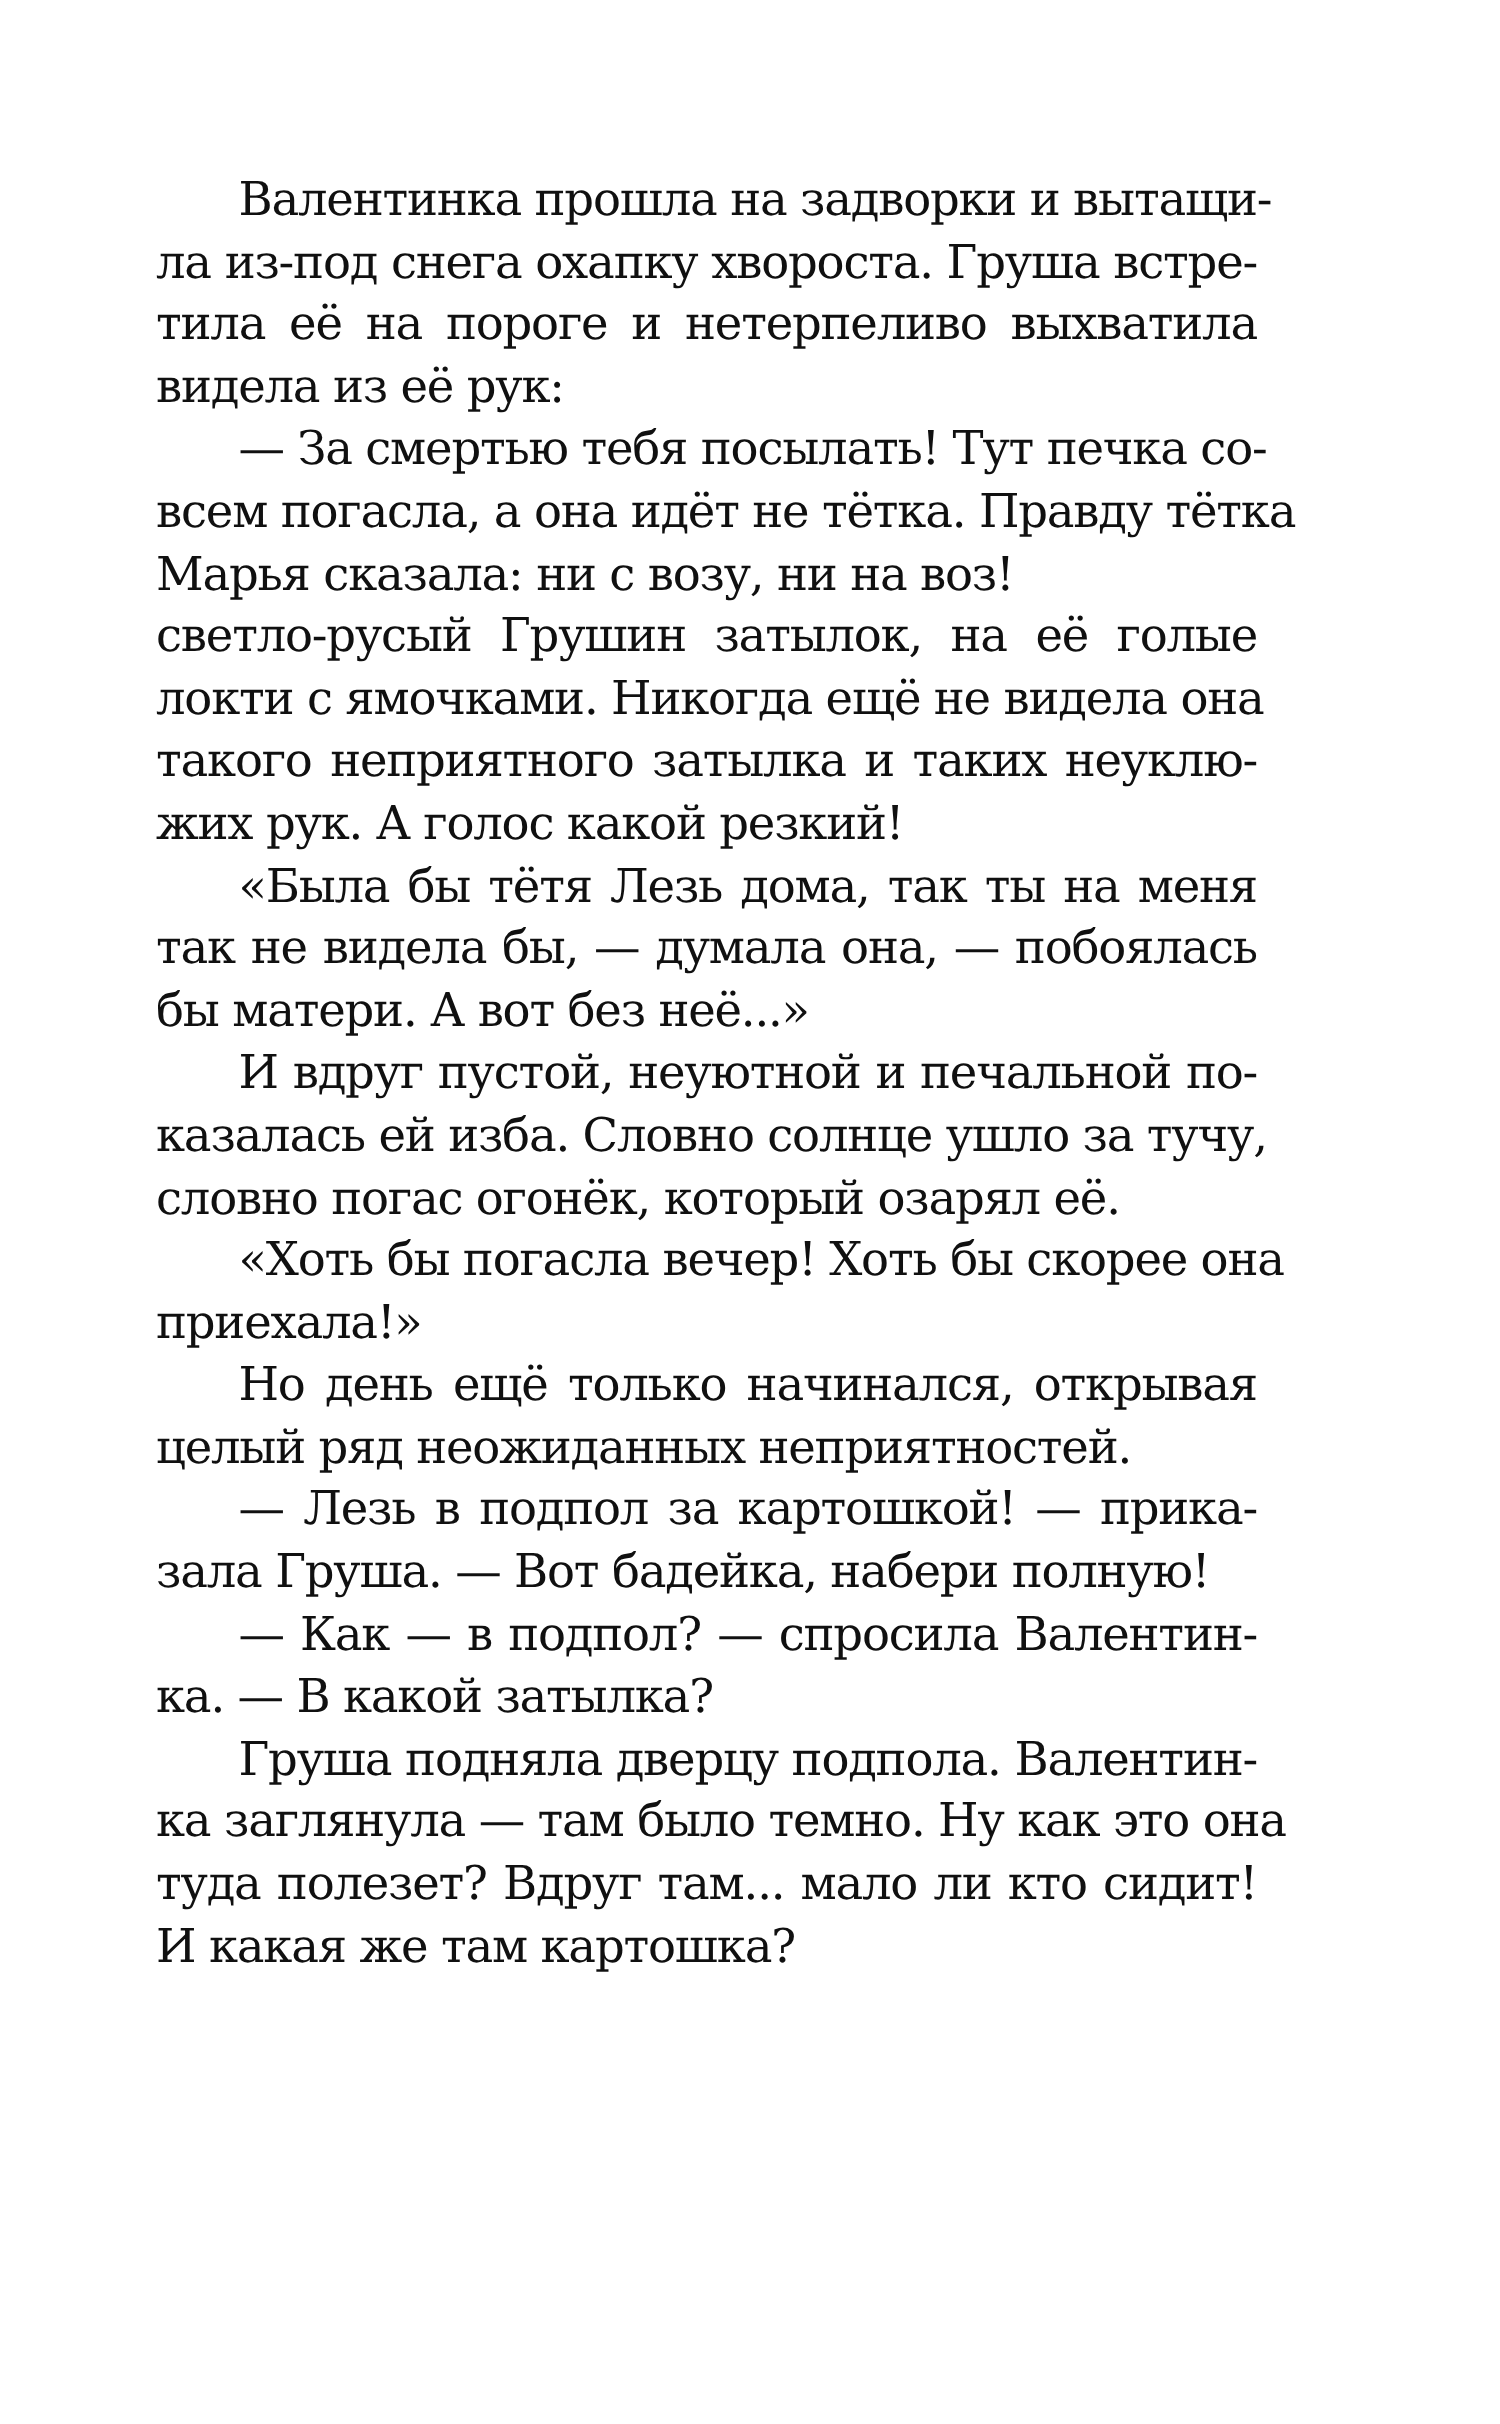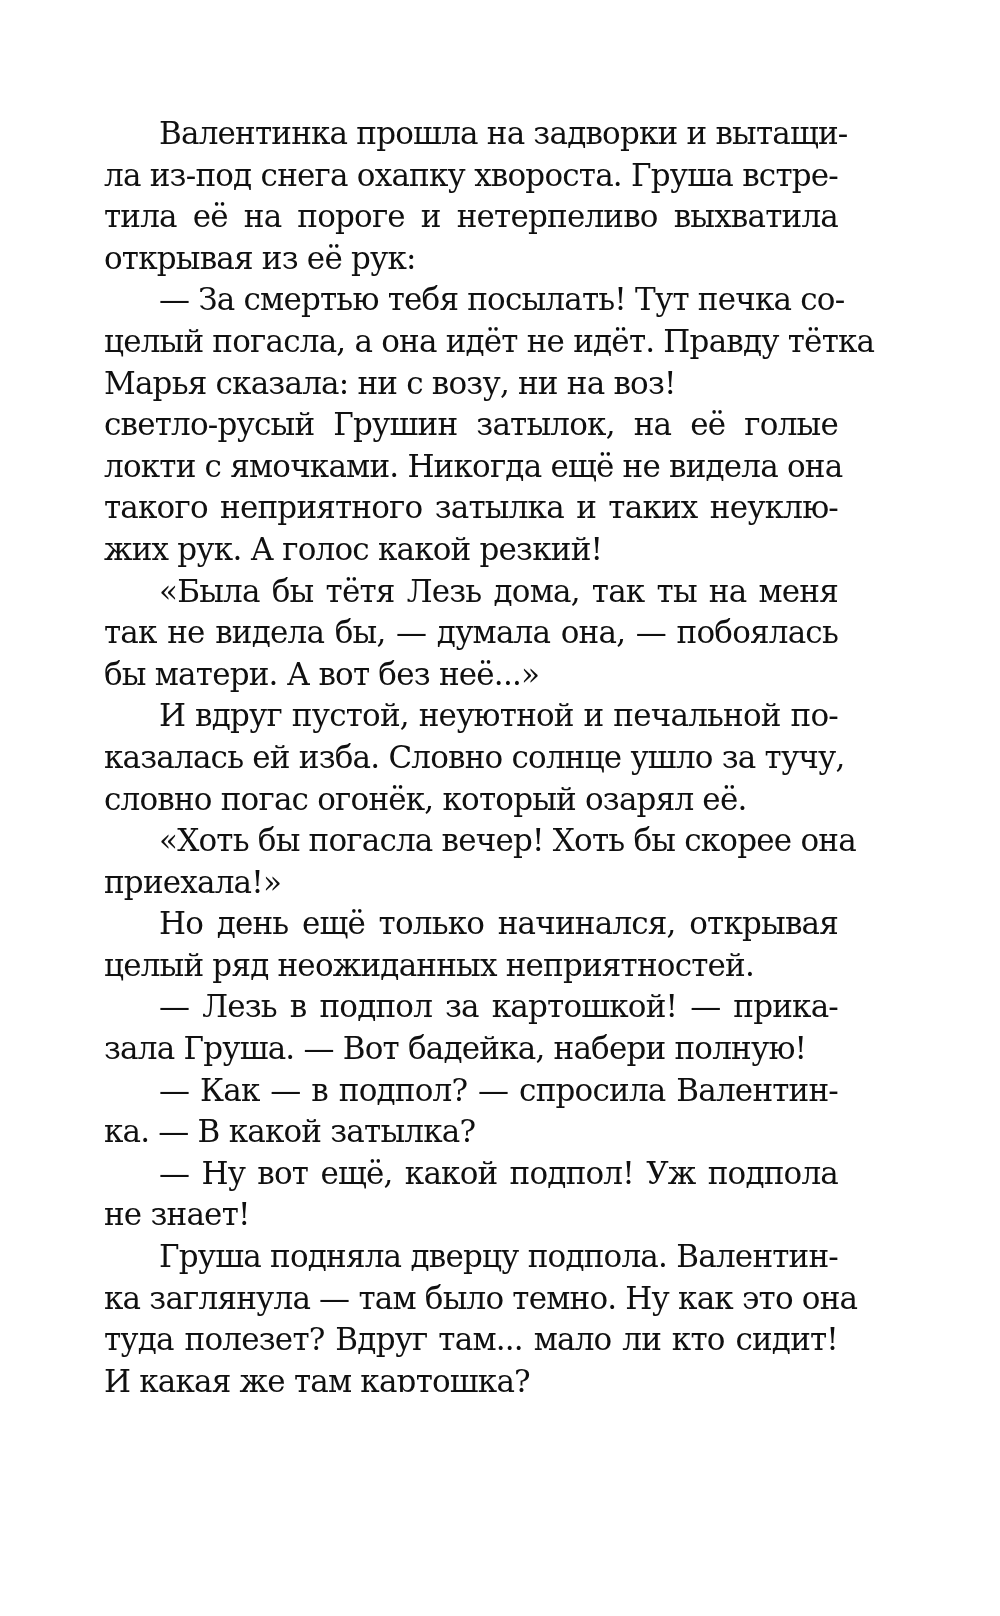--- a/index.html
+++ b/index.html
@@ -61,25 +61,25 @@
 </style>
 </head>
 <body>
 
 <div class="page">
   <div class="text-block" id="text-block">
       <div class="para">
         <div class="line first">Валентинка прошла на задворки и вытащи-</div>
         <div class="line">ла из-под снега охапку хвороста. Груша встре-</div>
         <div class="line">тила её на пороге и нетерпеливо выхватила</div>
-        <div class="line para-end">открывая из её рук:</div>
+        <div class="line para-end">видела из её рук:</div>
       </div>
       <div class="para">
         <div class="line first">— За смертью тебя посылать! Тут печка со-</div>
-        <div class="line">целый погасла, а она идёт не идёт. Правду тётка</div>
+        <div class="line">всем погасла, а она идёт не тётка. Правду тётка</div>
         <div class="line para-end">Марья сказала: ни с возу, ни на воз!</div>
       </div>
       <div class="para">
         <div class="line">светло-русый Грушин затылок, на её голые</div>
         <div class="line">локти с ямочками. Никогда ещё не видела она</div>
         <div class="line">такого неприятного затылка и таких неуклю-</div>
         <div class="line para-end">жих рук. А голос какой резкий!</div>
       </div>
       <div class="para">
         <div class="line first">«Была бы тётя Лезь дома, так ты на меня</div>
@@ -101,24 +101,20 @@
       </div>
       <div class="para">
         <div class="line first">— Лезь в подпол за картошкой! — прика-</div>
         <div class="line para-end">зала Груша. — Вот бадейка, набери полную!</div>
       </div>
       <div class="para">
         <div class="line first">— Как — в подпол? — спросила Валентин-</div>
         <div class="line para-end">ка. — В какой затылка?</div>
       </div>
       <div class="para">
-        <div class="line first">— Ну вот ещё, какой подпол! Уж подпола</div>
-        <div class="line para-end">не знает!</div>
-      </div>
-      <div class="para">
         <div class="line first">Груша подняла дверцу подпола. Валентин-</div>
         <div class="line">ка заглянула — там было темно. Ну как это она</div>
         <div class="line">туда полезет? Вдруг там... мало ли кто сидит!</div>
         <div class="line para-end">И какая же там картошка?</div>
       </div>
     </div>
   <div class="page-number">53</div>
 </div>
 
 </body></html>

